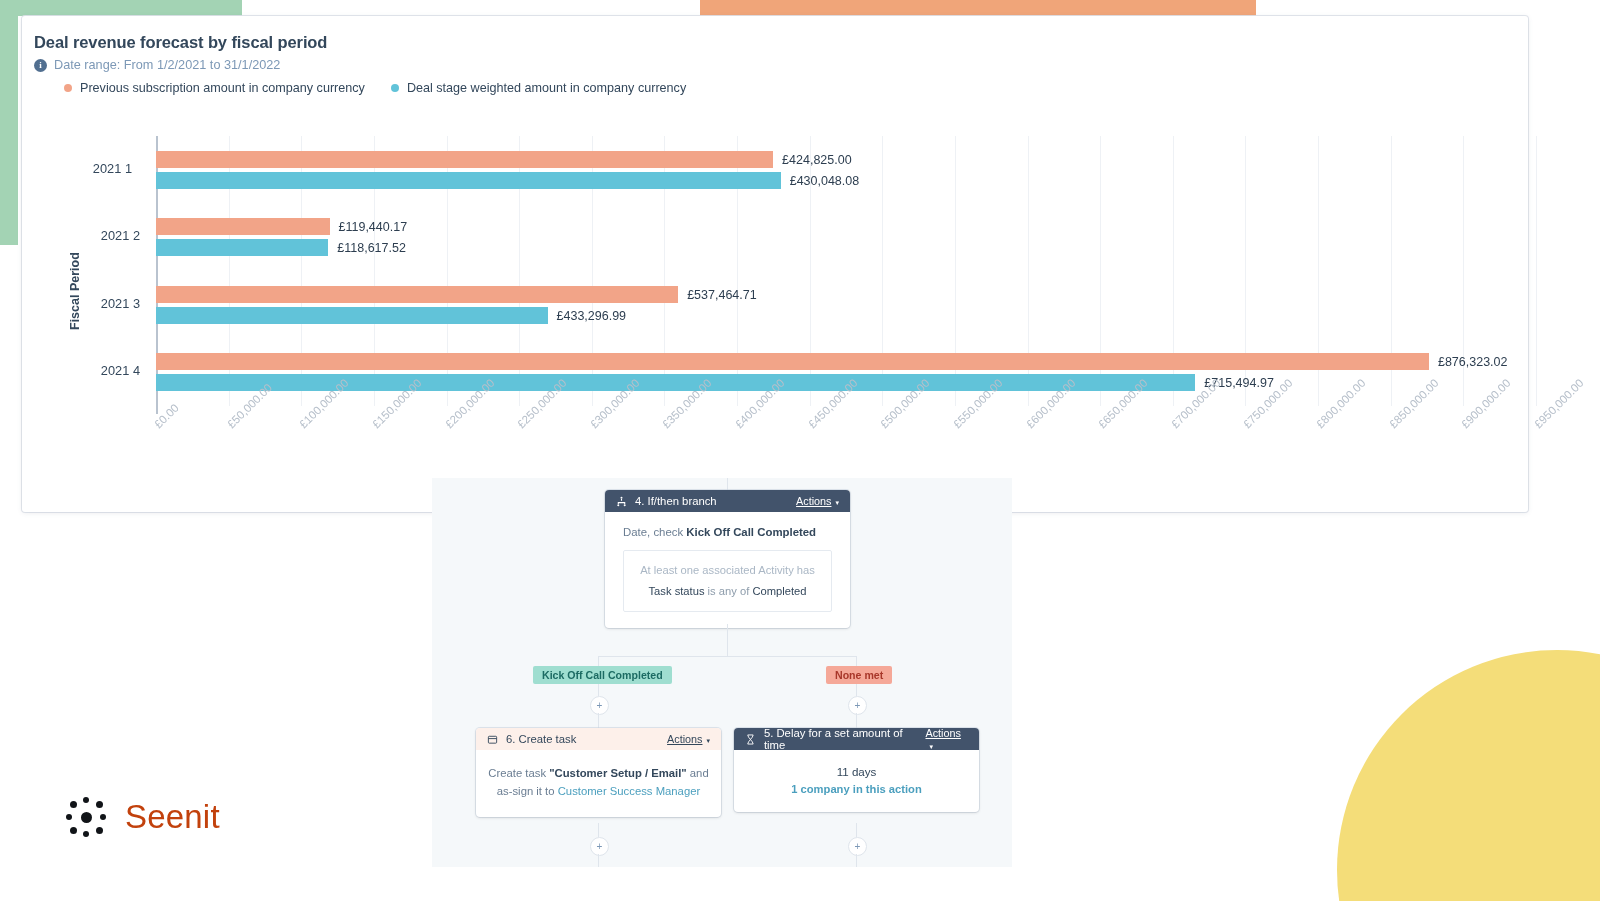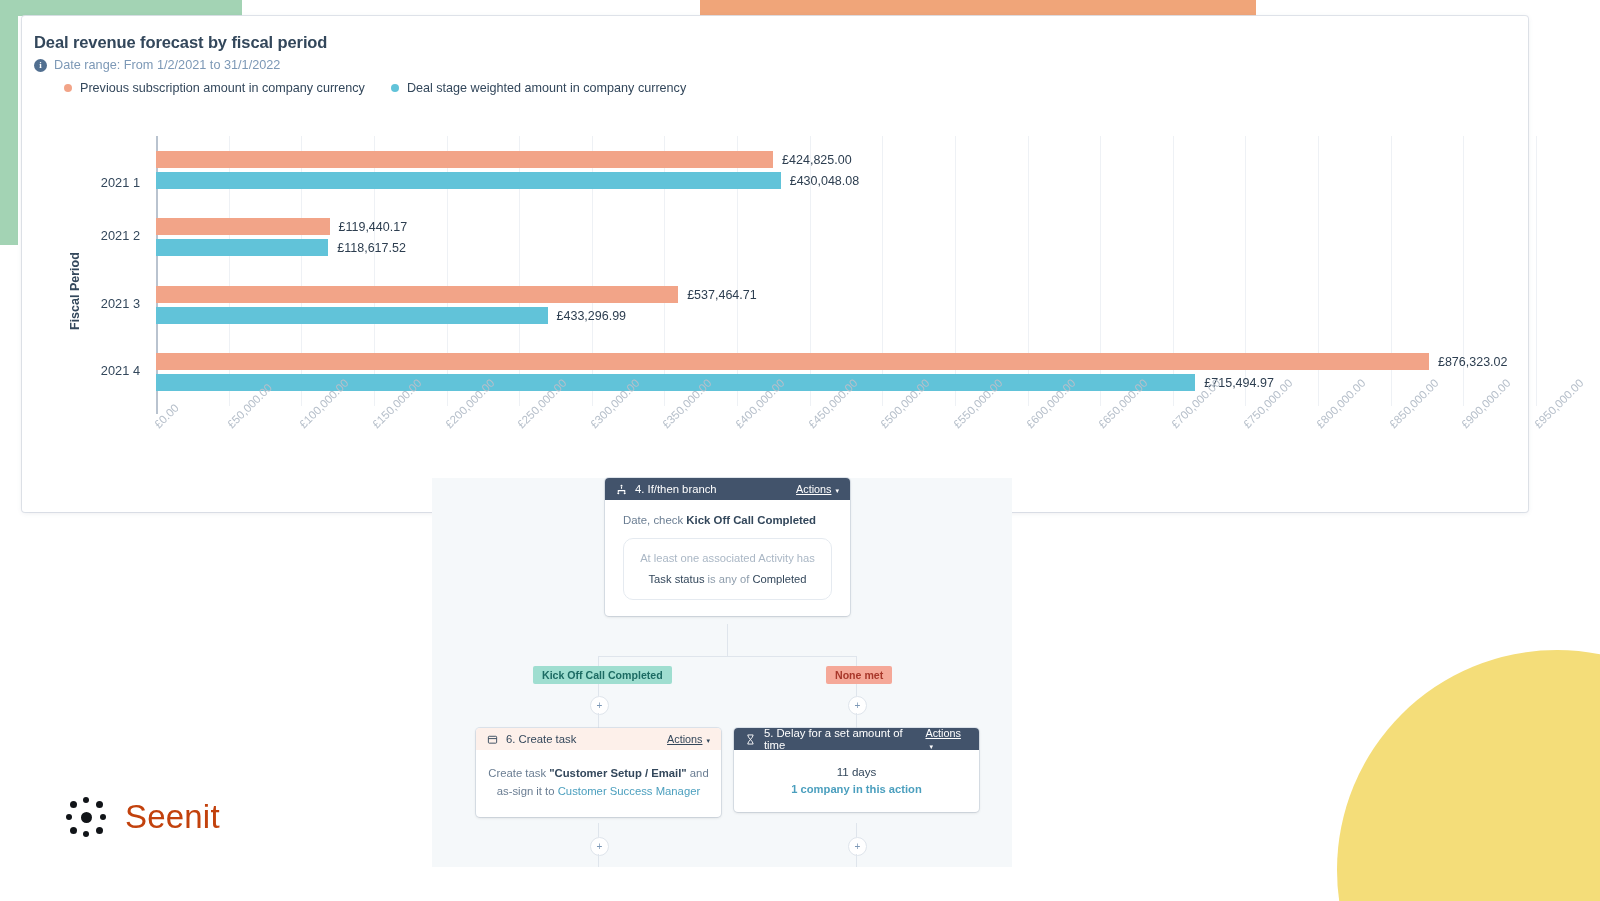--- a/index.html
+++ b/index.html
@@ -117,21 +117,21 @@
   .wf-actions{font-size:10.8px;text-decoration:underline;}
   .wf-head.dark .wf-actions{color:#ffffff;}
   .wf-head.light .wf-actions{color:#33475b;}
   .caret{font-size:7px;margin-left:4px;text-decoration:none;display:inline-block;}
   .wf-ico{width:11px;height:11px;display:block;}
 
   .wf-body{padding:14px 18px 16px;}
   .wf-line{font-size:11.4px;color:#6a7d92;text-align:left;}
   .wf-line b{color:#33475b;font-weight:bold;}
   .wf-condition{
-    margin-top:12px;border:1px solid #e5eaf0;border-radius:10px;
+    margin-top:12px;border:1px solid #e5eaf0;border-radius:2px;
     padding:13px 10px 14px;text-align:center;
   }
   .wf-cond-1{font-size:11.2px;color:#aab7c5;}
   .wf-cond-2{font-size:11.2px;color:#8d9cab;margin-top:9px;}
   .wf-cond-2 b{color:#33475b;font-weight:normal;}
 
   .connector{position:absolute;background:#dfe5ec;}
   .plus-node{
     position:absolute;width:17px;height:17px;border-radius:50%;
     background:#fff;border:1px solid #dfe5ec;
@@ -207,21 +207,21 @@
         <div class="gridline" style="left: 944.211px;"></div>
         <div class="gridline" style="left: 1016.84px;"></div>
         <div class="gridline" style="left: 1089.47px;"></div>
         <div class="gridline" style="left: 1162.11px;"></div>
         <div class="gridline" style="left: 1234.74px;"></div>
         <div class="gridline" style="left: 1307.37px;"></div>
         <div class="gridline" style="left: 1380px;"></div>
       </div>
     <div class="axis-line"></div>
     <div id="cat-labels">
-        <div class="cat-label" style="left: 8px; top: 40.75px; margin-top: 14px;">2021 1</div>
+        <div class="cat-label" style="left: 0; top: 40.75px;">2021 1</div>
         <div class="cat-label" style="left: 8px; top: 108.25px;">2021 2</div>
         <div class="cat-label" style="left: 8px; top: 175.75px;">2021 3</div>
         <div class="cat-label" style="left: 8px; top: 243.25px;">2021 4</div>
       </div>
     <div id="bars">
         <div class="bar prev" style="left: 134px; top: 30.75px; width: 617.114px; background: rgb(242, 164, 136);"></div>
         <div class="bar-value" style="left: 760.114px; top: 32.75px;">£424,825.00</div>
         <div class="bar weighted" style="left: 134px; top: 51.75px; width: 624.701px; background: rgb(97, 195, 217);"></div>
         <div class="bar-value" style="left: 767.701px; top: 53.75px;">£430,048.08</div>
         <div class="bar prev" style="left: 134px; top: 98.25px; width: 173.503px; background: rgb(242, 164, 136);"></div>
@@ -259,21 +259,21 @@
         <div class="tick" style="left: 1437.37px;">£900,000.00</div>
         <div class="tick" style="left: 1510px;">£950,000.00</div>
       </div>
   </div>
 </div>
 
 <div class="workflow">
 
   <div class="connector" style="left:295px;top:0;width:1px;height:14px;"></div>
 
-  <div class="wf-card" style="left:173px;top:0;width:245px;">
+  <div class="wf-card" style="left:173px;top:12px;width:245px;">
     <div class="wf-head dark">
       <span class="wf-head-left">
         <svg class="wf-ico" viewBox="0 0 24 24" fill="none" stroke="#ffffff" stroke-width="2.4">
           <circle cx="12" cy="4" r="2.2" fill="#fff" stroke="none"></circle>
           <circle cx="5" cy="20" r="2.2" fill="#fff" stroke="none"></circle>
           <circle cx="19" cy="20" r="2.2" fill="#fff" stroke="none"></circle>
           <path d="M12 6.5v4M5 17.5v-3h14v3" stroke="#fff"></path>
         </svg>
         <span class="wf-head-title">4. If/then branch</span>
       </span>

